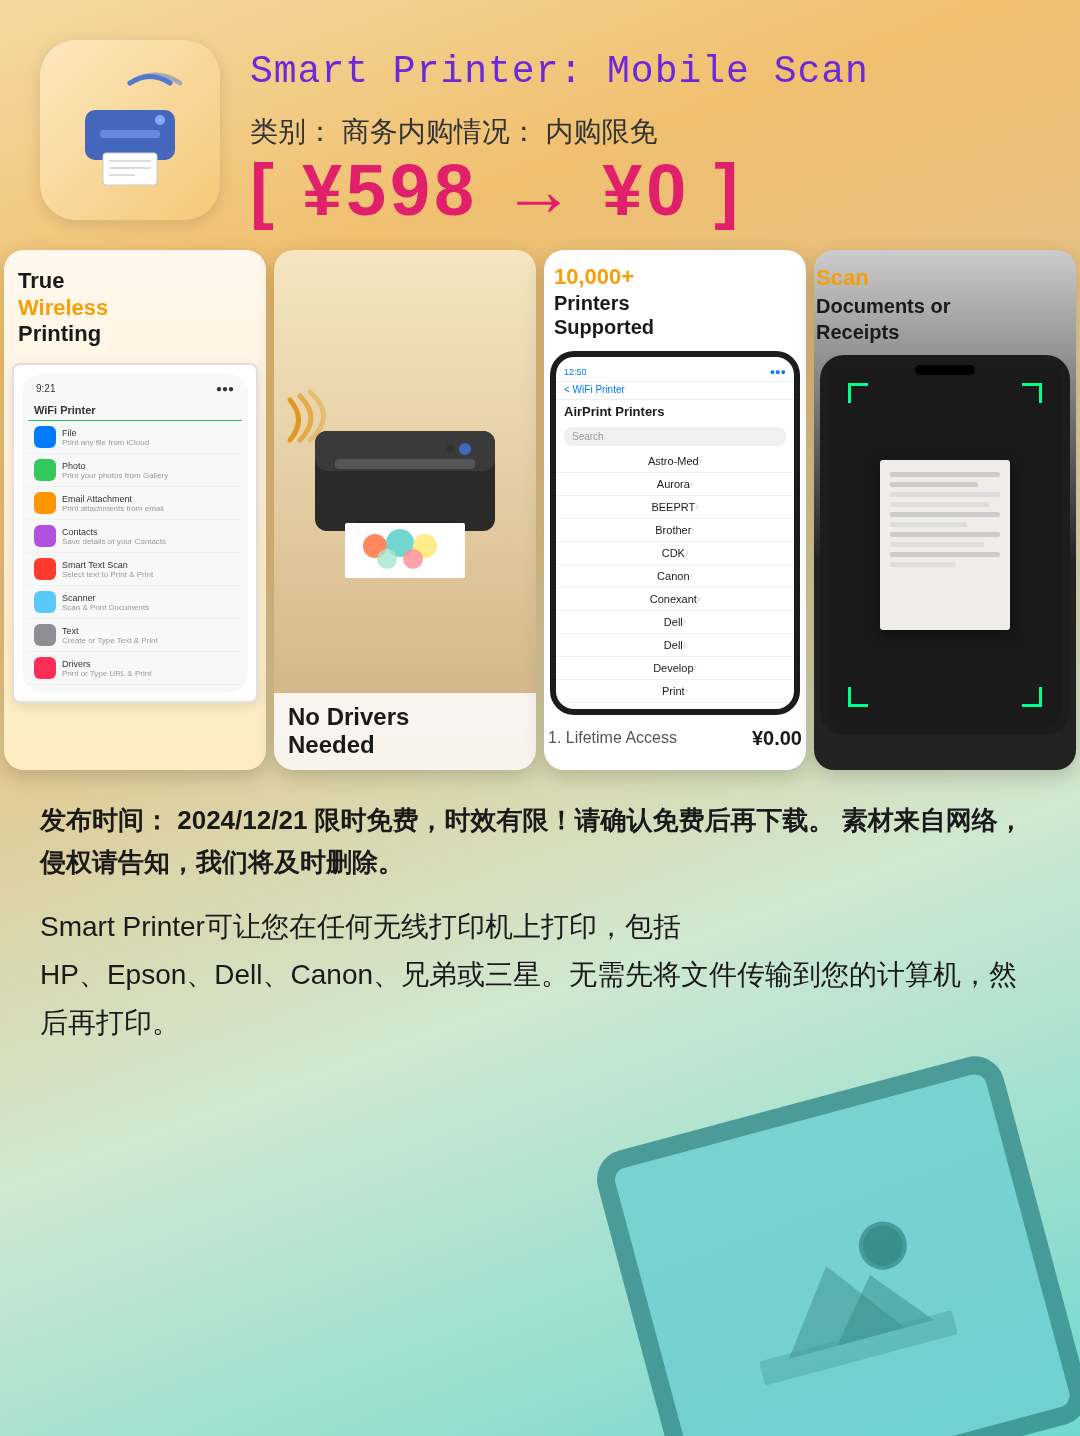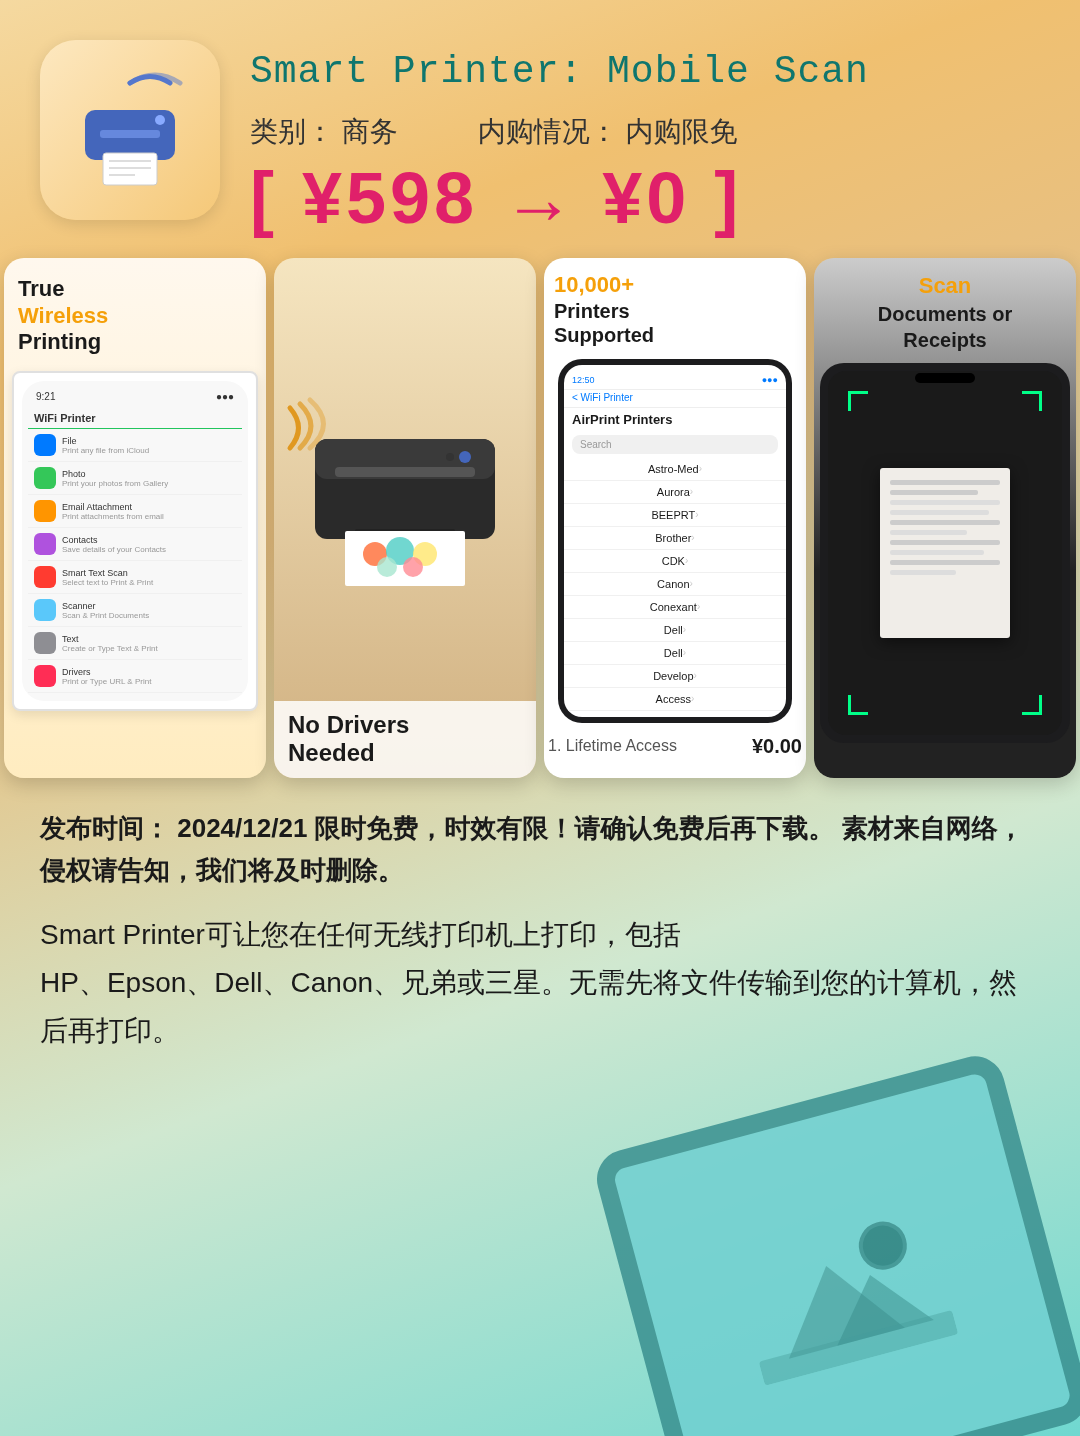--- a/index.html
+++ b/index.html
@@ -38,32 +38,31 @@
     }
 
     .header-info {
       padding-top: 10px;
       flex: 1;
     }
 
     .app-title {
       font-size: 38px;
       font-weight: 400;
-      color: #0f766e;
+      color: #6d28d9;
       letter-spacing: 1px;
       font-family: "Courier New", monospace;
       margin-bottom: 20px;
     }
 
     .meta-row {
       display: flex;
-      gap: 80px;
       font-size: 28px;
       color: #333;
-      margin-bottom: 8px;
+      margin-bottom: 0;
     }
 
     .price-row {
       font-size: 72px;
       color: #e0206a;
       font-weight: bold;
       letter-spacing: 4px;
       font-family: "Comic Sans MS", cursive, sans-serif;
       line-height: 1.1;
     }
@@ -467,21 +466,21 @@
     <div style="padding: 14px 10px 4px;">
       <div style="font-size:22px; font-weight:800; color:#f5a00a; line-height:1.2;">
         <span>10,000+</span>
       </div>
       <div style="font-size:20px; font-weight:800; color:#1a1a1a; line-height:1.2;">
         <span>Printers</span><br>
         <span>Supported</span>
       </div>
     </div>
 
-    <div style="padding: 4px 14px;">
+    <div style="padding: 4px 6px;">
       <div class="airprint-phone">
         <div class="airprint-screen">
           <div class="airprint-topbar">
             <span style="font-size:9px;">12:50</span>
             <span style="margin-left:auto; font-size:9px;">●●●</span>
           </div>
           <div class="airprint-topbar" style="border-top:none; padding-top:2px;">
             <span style="color:#007aff; font-size:10px;">&lt; WiFi Printer</span>
           </div>
           <div class="airprint-title">AirPrint Printers</div>
@@ -522,34 +521,34 @@
             </div>
           <div class="airprint-item">
               <span>Dell</span>
               <span class="chevron">›</span>
             </div>
           <div class="airprint-item">
               <span>Develop</span>
               <span class="chevron">›</span>
             </div>
           <div class="airprint-item">
-              <span>Access</span>
+              <span>Print</span>
               <span class="chevron">›</span>
             </div>
         </div>
       </div>
     </div>
     <div class="card3-bottom">
       <span>1.  Lifetime Access</span>
       <span class="price">¥0.00</span>
     </div>
   </div>
 
   <div class="sc-card sc4">
-    <div style="padding:14px 2px 6px;text-align:center;">
+    <div style="padding:14px 2px 6px;">
       <div style="font-size:22px; font-weight:800; color:#f5a00a; line-height:1.3;">
         <span>Scan</span>
       </div>
       <div style="font-size:20px; font-weight:800; color:#1a1a1a; line-height:1.3;">
         <span>Documents or</span><br>
         <span>Receipts</span>
       </div>
     </div>
 
     <div style="padding: 4px 6px; flex:1;">

